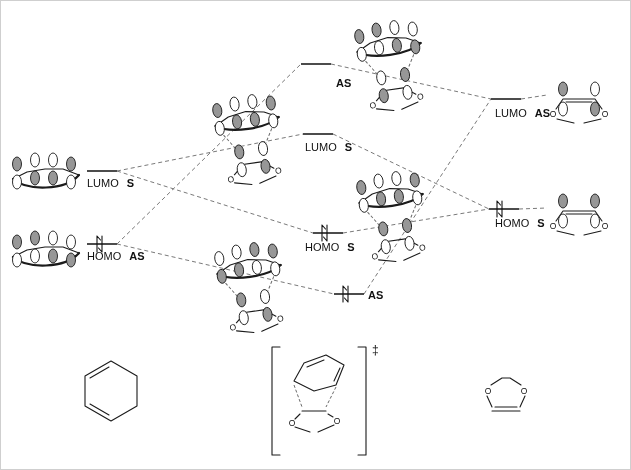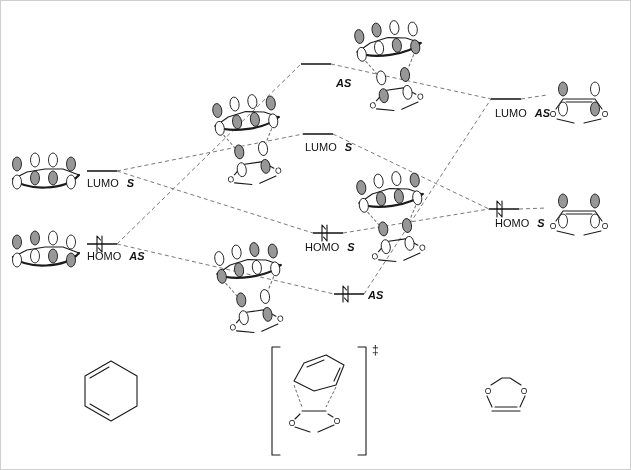--- a/index.html
+++ b/index.html
@@ -12,21 +12,21 @@
   svg text{font-family:"Liberation Sans",sans-serif;font-size:8.5px;fill:#111;}
   .sk{fill:none;stroke:#1b1b1b;stroke-width:1.1;stroke-linecap:round;stroke-linejoin:round;}
   .skb{fill:none;stroke:#1b1b1b;stroke-width:2.2;stroke-linecap:round;}
   .lvl{fill:none;stroke:#111;stroke-width:1.5;}
   .dsh{fill:none;stroke:#7a7a7a;stroke-width:1;stroke-dasharray:4 3;}
   .dshb{fill:none;stroke:#6a6a6a;stroke-width:1;stroke-dasharray:3 2;}
   .lw{fill:#ffffff;stroke:#1b1b1b;stroke-width:.9;}
   .lg{fill:#979797;stroke:#1b1b1b;stroke-width:.9;}
   .el{fill:none;stroke:#111;stroke-width:1.1;stroke-linecap:round;}
   .lbl{position:absolute;display:flex;gap:8px;font-size:11px;color:#111;white-space:nowrap;}
-  .sym{font-weight:bold;font-style:italic;}
+  .sym{font-weight:bold;}
   .dagger{position:absolute;font-size:12px;color:#111;}
 </style>
 </head>
 <body>
 
 <div id="stage">
 
   <svg width="631" height="470" viewBox="0 0 631 470">
 
     <g>

